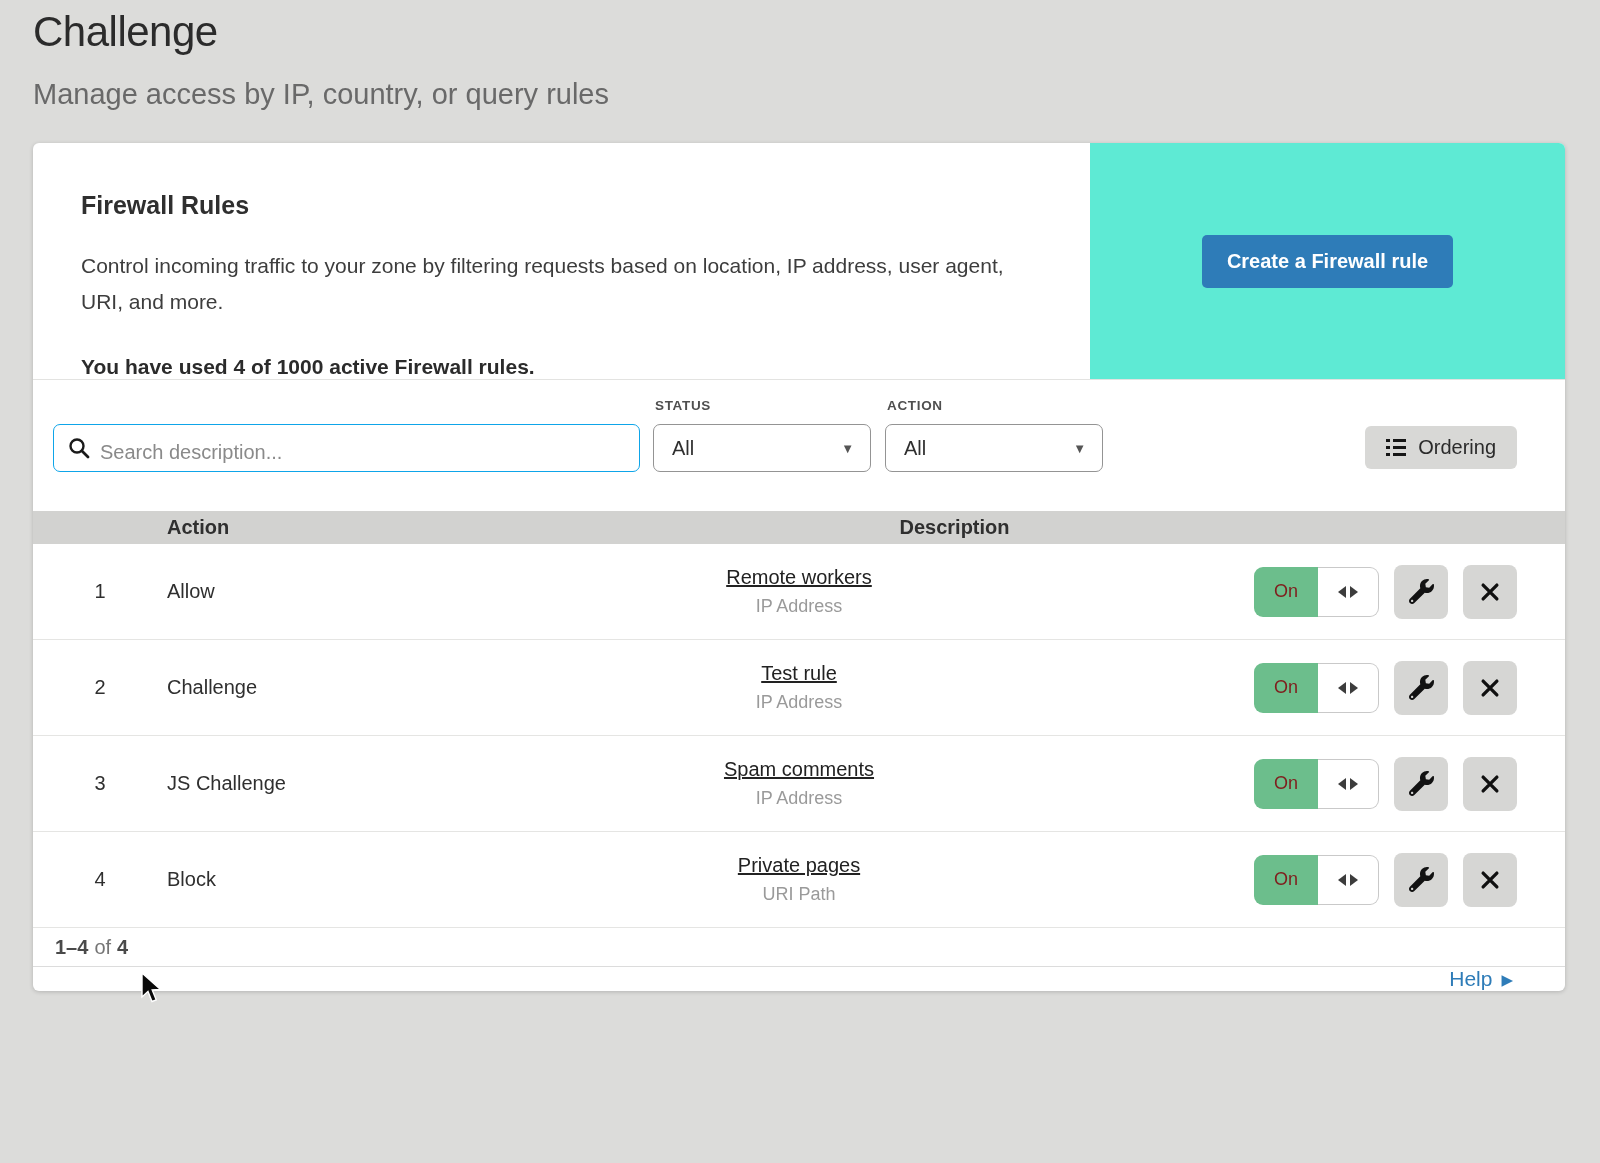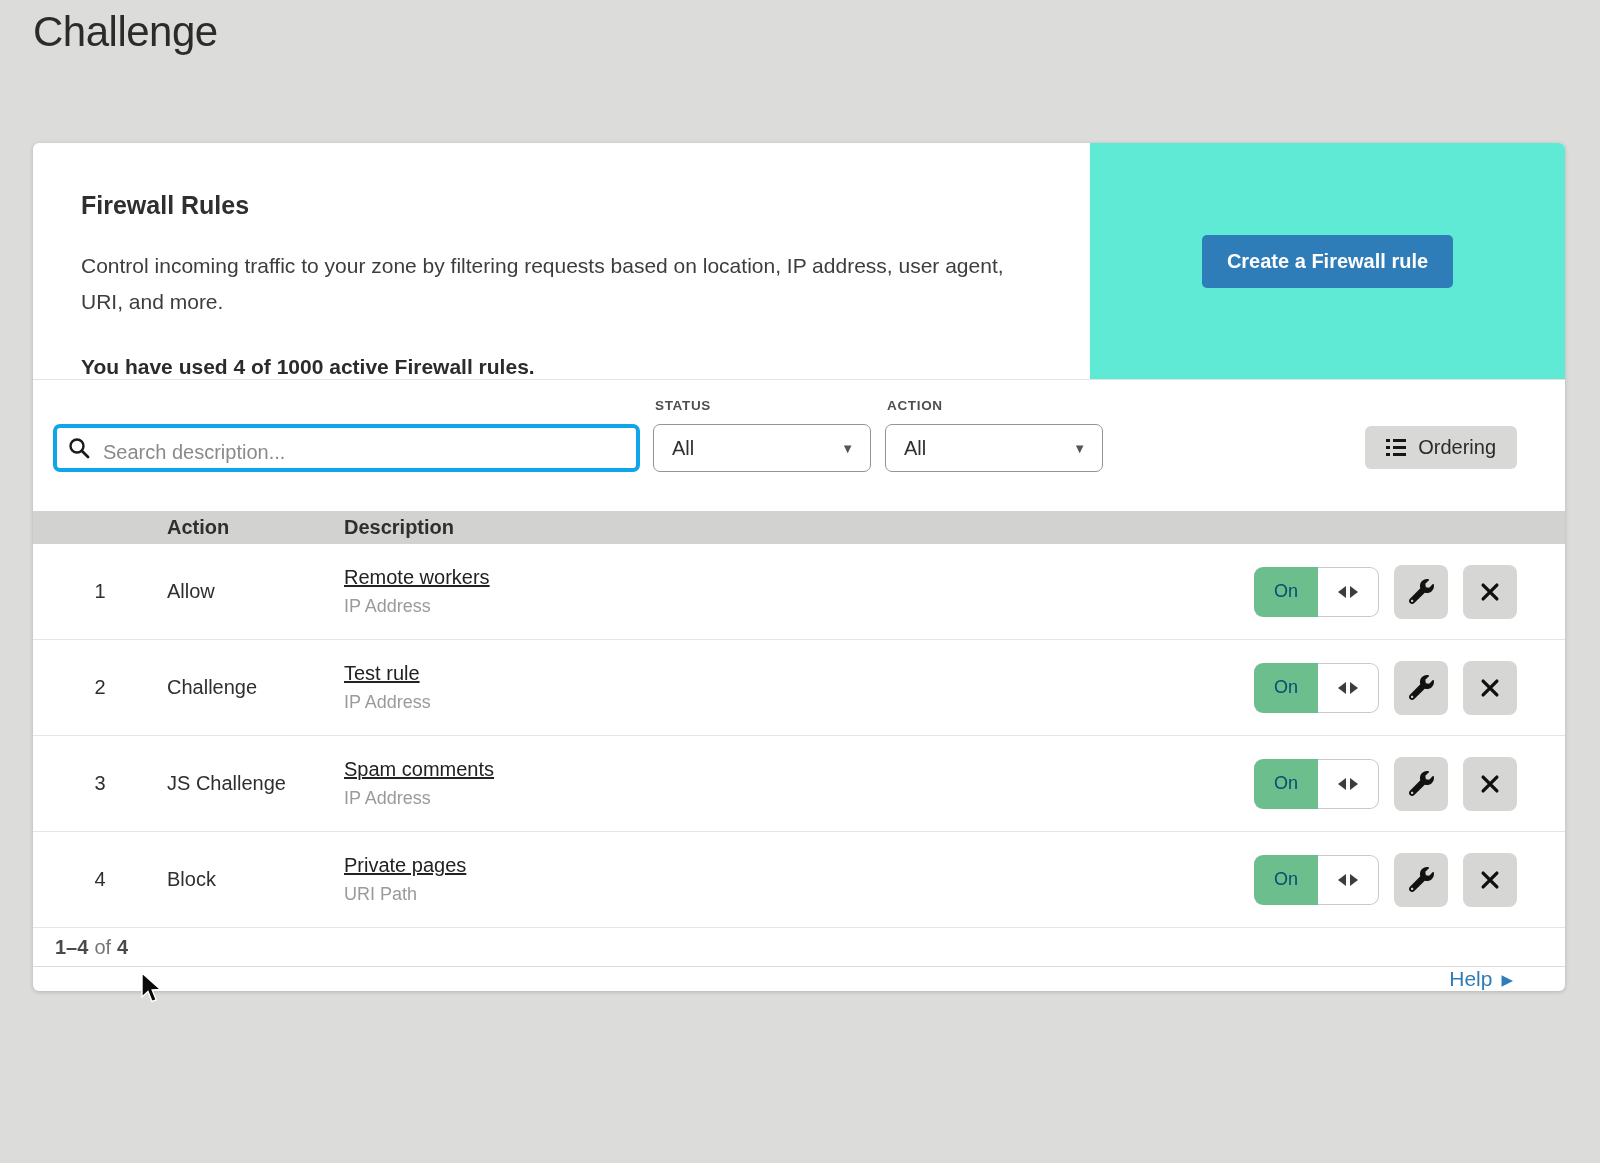--- a/index.html
+++ b/index.html
@@ -51,21 +51,21 @@
     display:flex; align-items:flex-end;
     padding:18px 48px 39px 20px;
   }
   .filter-group { display:flex; flex-direction:column; }
   .filter-label {
     font-size:13.5px; font-weight:700; letter-spacing:0.05em;
     color:#4f4f4f; margin:0 0 11px 2px;
   }
   .input-wrap { position:relative; width:587px; }
   .search-input {
-    width:100%; height:48px; border:4px solid #0ea5e9; border-radius:7px;
+    width:100%; height:48px; border:1px solid #0ea5e9; border-radius:7px;
     padding:8px 14px 0 46px; font-family:inherit; font-size:20px; color:#333;
     background:#fff; outline:none;
   }
   .search-input::placeholder { color:#8a8a8a; }
   .search-icon-box { position:absolute; left:14px; top:12px; width:24px; height:24px; }
   .select-box {
     width:218px; height:48px; border:1px solid #949494; border-radius:7px;
     background:#fff; display:flex; align-items:center; justify-content:space-between;
     padding:0 16px 0 18px; font-size:20px; color:#2f2f2f; cursor:pointer;
   }
@@ -84,32 +84,32 @@
   .list-icon b { display:block; width:4px; height:3.5px; background:#161616; }
   .list-icon s { display:block; width:13px; height:3.5px; background:#161616; }
 
   
   .thead {
     height:55px; background:#d2d2d0; display:flex; align-items:center;
     font-size:20px; font-weight:700; color:#2f2f2f;
   }
   .col-num { width:134px; text-align:center; }
   .col-action { width:177px; }
-  .col-desc { flex:1; }
+  .col-desc { flex:1;text-align:center; }
   .row {
     height:96px; display:flex; align-items:center;
     border-bottom:1px solid #e5e5e3; font-size:20px; color:#2f2f2f;
   }
   .desc-title { font-size:20px; color:#222;text-decoration:underline; }
   .desc-sub { font-size:18px; color:#9a9a9a; margin-top:7px; }
   .controls { display:flex; align-items:center; gap:15px; padding-right:48px; }
 
   .toggle { display:flex; height:50px; cursor:pointer; }
   .toggle-on {
-    width:64px; background:#6cbe8c; color:#0c4a6e; font-size:18px;
+    width:64px; background:#6cbe8c; color:#7f1d1d; font-size:18px;
     display:flex; align-items:center; justify-content:center;
     border-radius:9px 0 0 9px;
   }
   .toggle-handle {
     width:61px; background:#fff; border:1px solid #c9c9c9; border-left:none;
     border-radius:0 9px 9px 0;
     display:flex; align-items:center; justify-content:center; gap:4px;
   }
   .tri-l { width:0; height:0; border-top:6px solid transparent; border-bottom:6px solid transparent; border-right:8px solid #3c3c3c; }
   .tri-r { width:0; height:0; border-top:6px solid transparent; border-bottom:6px solid transparent; border-left:8px solid #3c3c3c; }
@@ -137,20 +137,21 @@
   .help-arrow { font-size:15px; line-height:1; }
 
   .cursor { position:absolute; left:138px; top:972px; pointer-events:none; }
 </style>
 </head>
 <body>
 
 <div class="page">
 
   <h1 class="page-title">Challenge</h1>
+  <div class="page-subtitle">Manage access by IP, country, or query rules</div>
 
   <div class="card">
 
     <div class="card-top">
       <div class="card-info">
         <h2 class="card-heading">Firewall Rules</h2>
         <p class="card-desc">Control incoming traffic to your zone by filtering requests based on location, IP address, user agent, URI, and more.</p>
         <div class="card-usage">You have used 4 of 1000 active Firewall rules.</div>
       </div>
       <div class="cta-panel">

